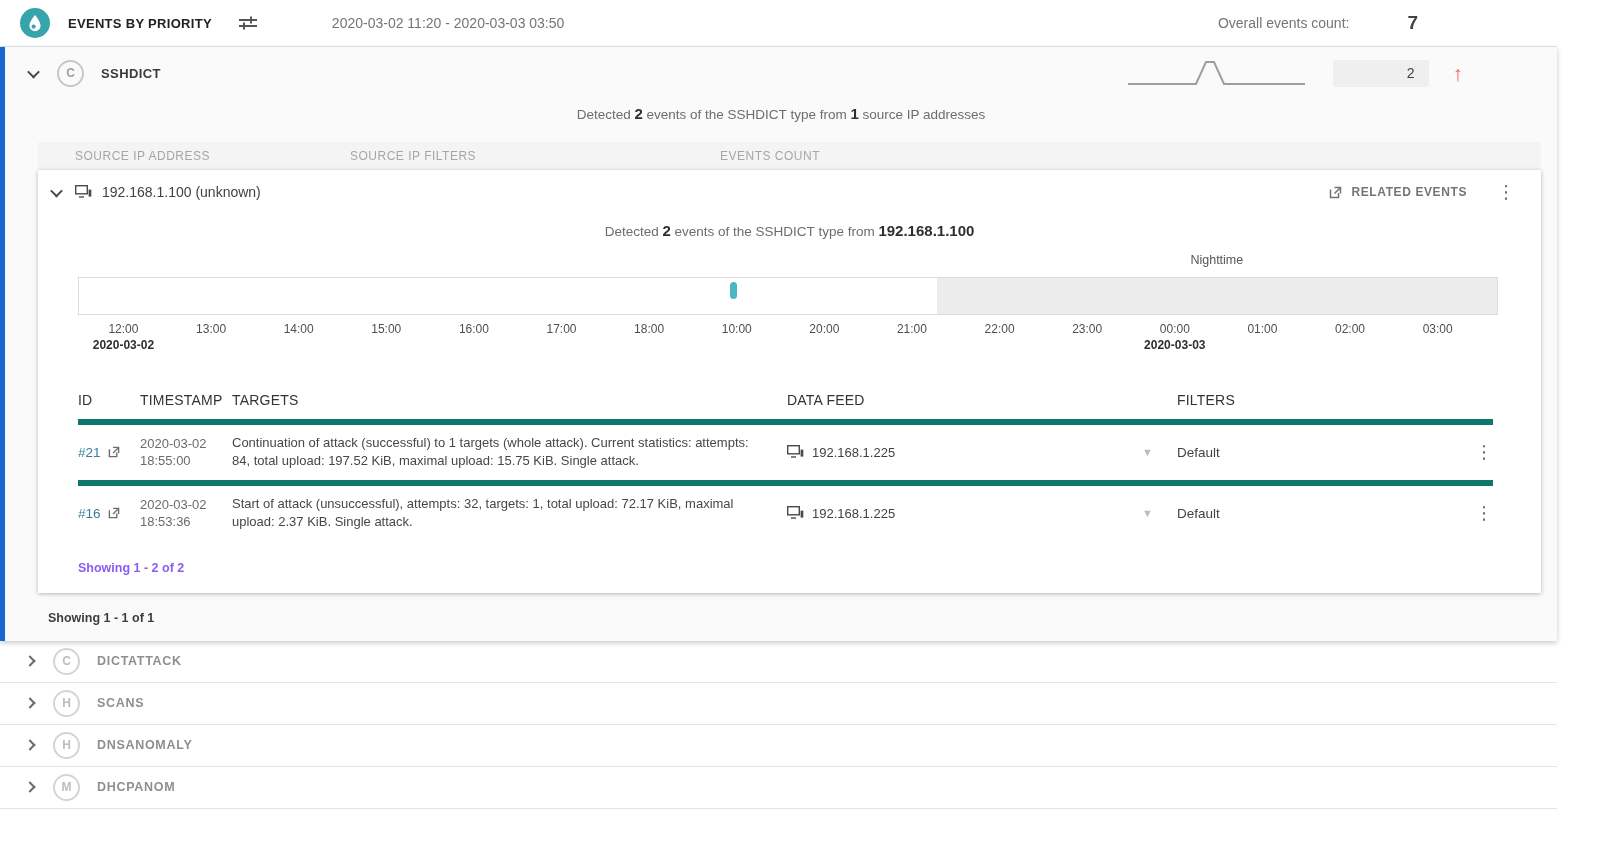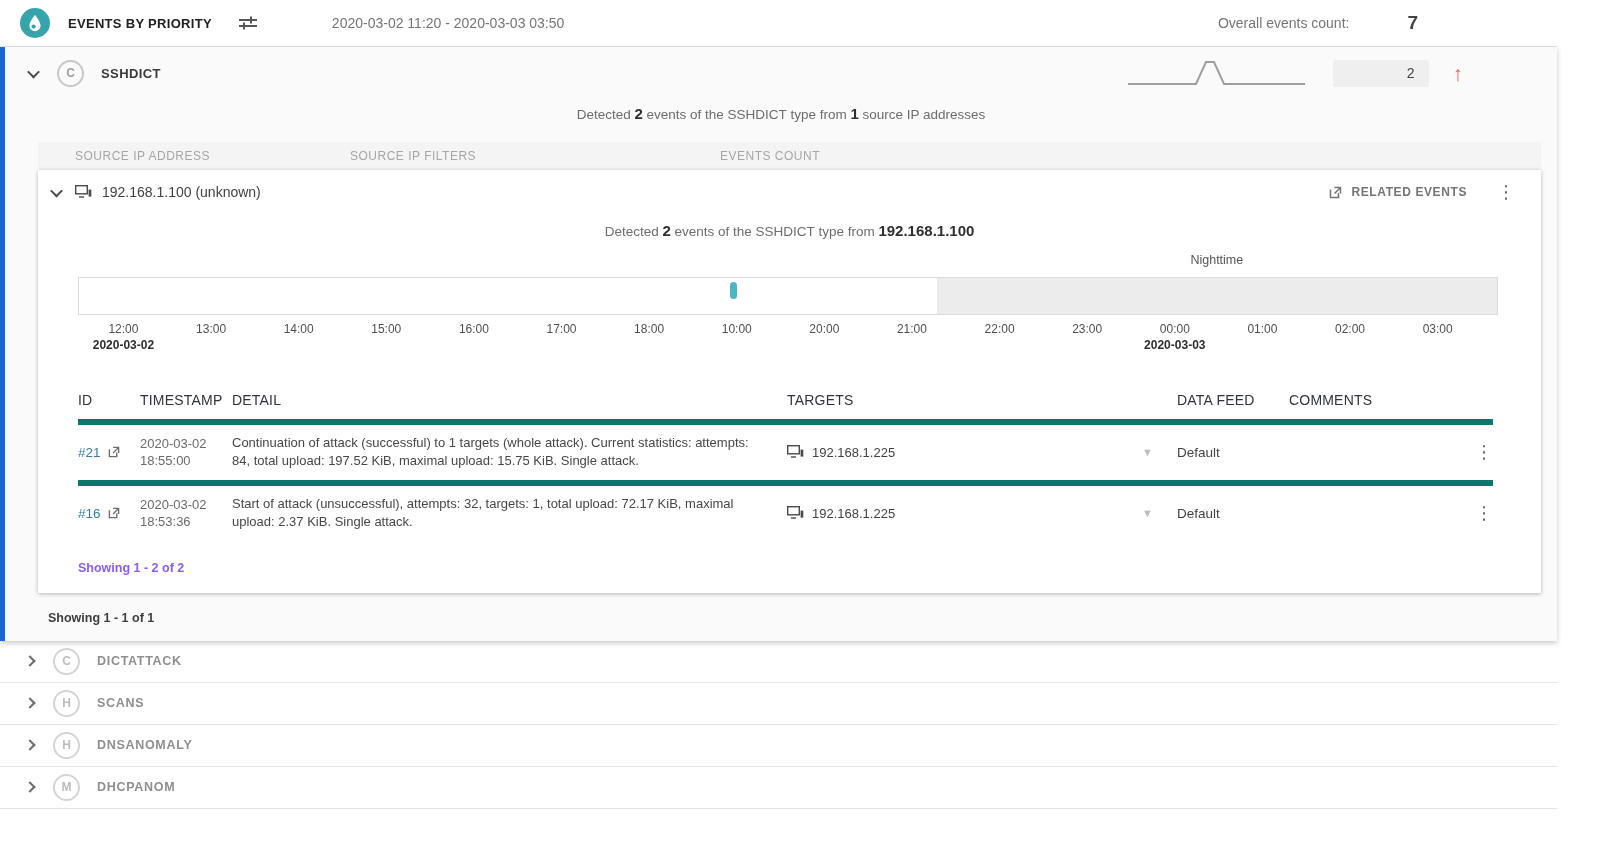--- a/index.html
+++ b/index.html
@@ -194,24 +194,23 @@
           <span class="tick" style="left:95.75%">03:00</span>
           <span class="tl-date" style="left:3.2%">2020-03-02</span>
           <span class="tl-date" style="left:77.24%">2020-03-03</span>
         </div>
       </div>
 
       <div class="ev-table">
         <div class="ev-grid ev-head">
           <span>ID</span>
           <span>TIMESTAMP</span>
-          <span>DETAIL</span>
           <span>TARGETS</span>
           <span>DATA FEED</span>
-          <span>COMMENTS</span>
+          <span>FILTERS</span>
           <span></span>
         </div>
 
         <div class="ev-grid ev-row">
           <span class="ev-id">
             <span>#21</span>
             <svg width="12" height="12" viewBox="0 0 13 13">
               <path d="M1.5 3.5 L1.5 11.5 L9.5 11.5 L9.5 7" fill="none" stroke="#6d6d6d" stroke-width="1.5"></path>
               <path d="M5.5 1.5 L11.5 1.5 L11.5 7.5 M11.5 1.5 L5.5 7.5" fill="none" stroke="#6d6d6d" stroke-width="1.5"></path>
             </svg>

